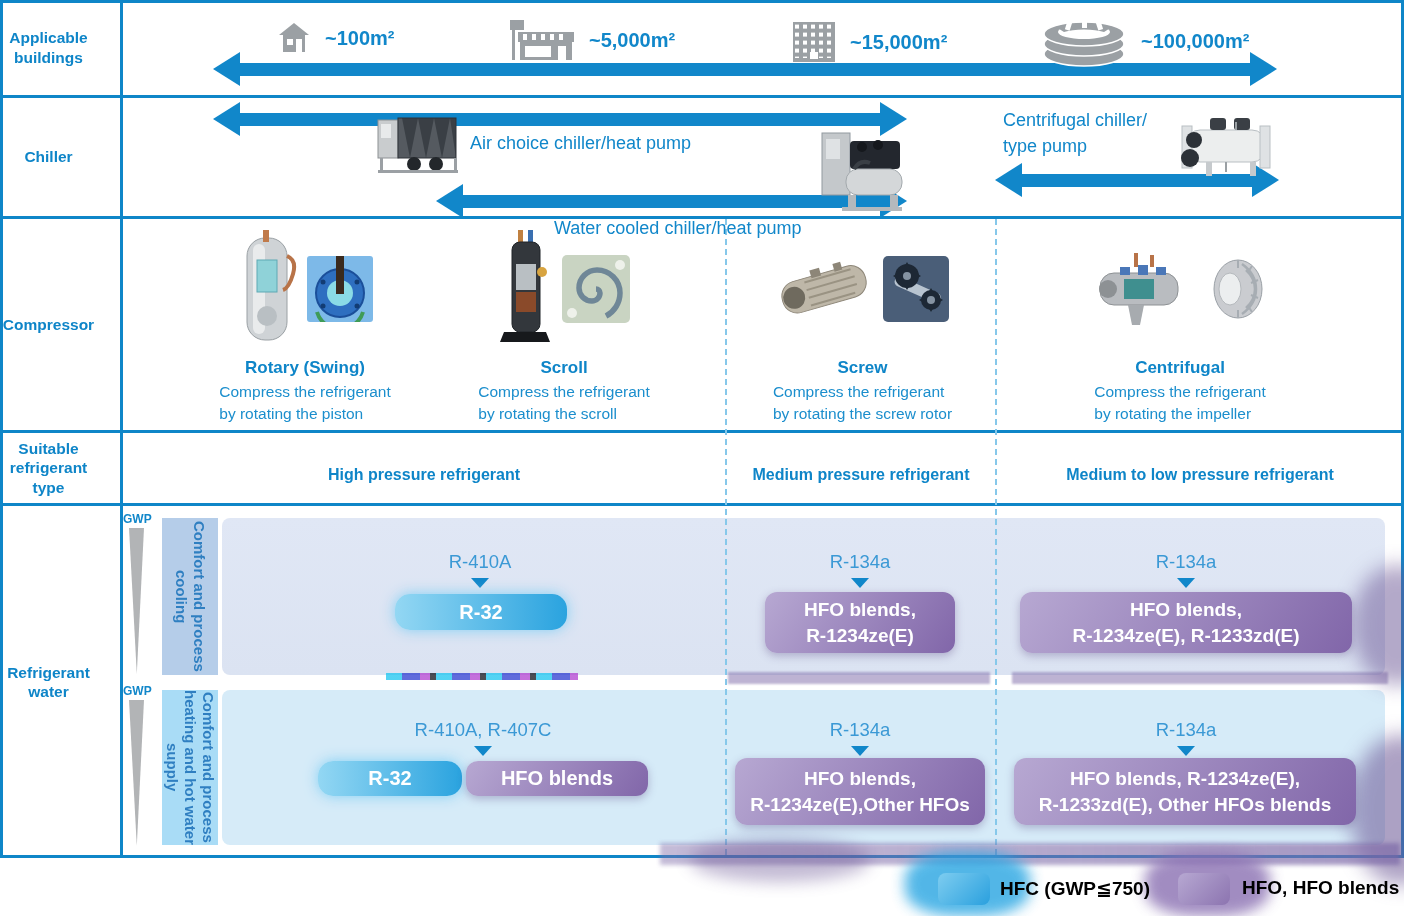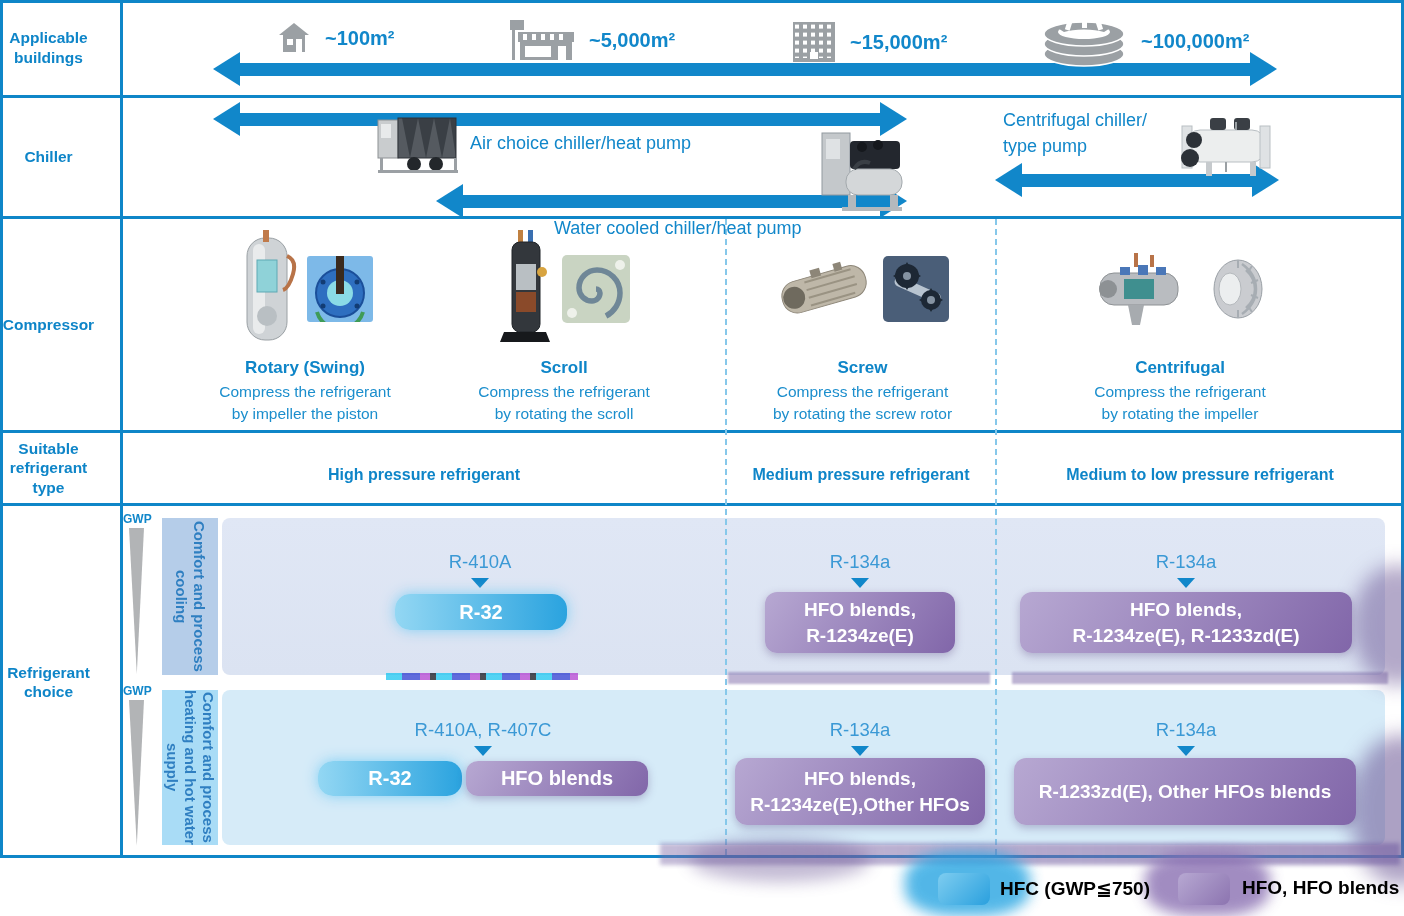--- a/index.html
+++ b/index.html
@@ -22,21 +22,21 @@
     border-top:17px solid transparent;border-bottom:17px solid transparent;border-left:27px solid #1187ca;}
   
   .bld{position:absolute;display:flex;align-items:center;gap:15px;z-index:4;}
   .blabel{font-weight:bold;font-size:20px;color:#1187ca;white-space:nowrap;}
   
   .chlabel{position:absolute;font-size:18px;color:#1187ca;white-space:nowrap;z-index:4;}
   
   .comp{position:absolute;top:226px;display:flex;flex-direction:column;align-items:center;z-index:4;}
   .cimgs{height:126px;display:flex;align-items:center;gap:10px;}
   .cname{margin-top:6px;font-weight:bold;font-size:17px;color:#0e85c8;}
-  .cdesc{margin-top:3px;font-size:15.5px;line-height:1.4;color:#1b8ecd;text-align:center;}
+  .cdesc{margin-top:3px;font-size:15.5px;line-height:1.4;color:#1b8ecd;}
   .cdesc span{display:block;}
   
   .rtype{position:absolute;top:466px;text-align:center;font-weight:bold;font-size:16px;color:#0e85c8;z-index:4;}
   
   .gwp{position:absolute;font-weight:bold;font-size:12px;color:#1187ca;z-index:4;}
   .funnel{position:absolute;width:15px;background:#b2b4b6;clip-path:polygon(0 0,100% 0,52% 100%);z-index:4;}
   .catbox{position:absolute;left:162px;width:56px;display:flex;align-items:center;justify-content:center;z-index:4;}
   .vtext{writing-mode:vertical-rl;text-orientation:mixed;font-weight:bold;font-size:15px;line-height:1.2;
          color:#2f7fc1;text-align:center;max-height:100%;}
   .panel{position:absolute;left:222px;width:1163px;border-radius:8px;z-index:1;}
@@ -71,21 +71,21 @@
   <div class="hline" style="top:216px;"></div>
   <div class="hline" style="top:430px;"></div>
   <div class="hline" style="top:503px;"></div>
   <div class="dash" style="left:725px;"></div>
   <div class="dash" style="left:995px;"></div>
 
   <div class="hcell" style="top:0;height:95px;">Applicable buildings</div>
   <div class="hcell" style="top:219px;height:211px;">Compressor</div>
   <div class="hcell" style="top:98px;height:118px;">Chiller</div>
   <div class="hcell" style="top:433px;height:70px;">Suitable refrigerant type</div>
-  <div class="hcell" style="top:506px;height:352px;">Refrigerant choice</div>
+  <div class="hcell" style="top:506px;height:352px;">Refrigerant water</div>
 
   <div class="bld" style="left:278px;top:22px;">
     <svg width="32" height="32" viewBox="0 0 32 32">
       <polygon points="16,1 31,13 1,13" fill="#9ba0a4"></polygon>
       <rect x="5" y="13" width="22" height="17" fill="#9ba0a4"></rect>
       <rect x="9" y="17" width="6" height="6" fill="#fff"></rect>
       <rect x="18" y="17" width="6" height="13" fill="#fff"></rect>
     </svg>
     <span class="blabel">~100m²</span>
   </div>
@@ -198,21 +198,21 @@
         <circle cx="16" cy="26" r="2.5" fill="#123c73"></circle>
           <circle cx="50" cy="26" r="2.5" fill="#123c73"></circle>
         <circle cx="16" cy="50" r="2.5" fill="#123c73"></circle>
           <circle cx="50" cy="50" r="2.5" fill="#123c73"></circle>
         <path d="M10 56 a24 24 0 0 0 46 0" stroke="#3f9b57" stroke-width="4" fill="none"></path>
       </svg>
     </div>
     <div class="cname">Rotary (Swing)</div>
     <div class="cdesc">
       <span>Compress the refrigerant</span>
-        <span>by impeller the piston</span>
+        <span>by rotating the piston</span>
     </div>
   </div>
 
   <div class="comp" style="left:424px;width:280px;">
     <div class="cimgs">
       <svg width="54" height="118" viewBox="0 0 54 118">
         <rect x="20" y="0" width="5" height="16" fill="#c08040"></rect>
         <rect x="30" y="0" width="5" height="14" fill="#3a6fb0"></rect>
         <rect x="14" y="12" width="28" height="90" rx="8" fill="#33373c" stroke="#202428"></rect>
         <rect x="18" y="34" width="20" height="26" fill="#b9bfc3"></rect>
@@ -340,20 +340,21 @@
   <div class="fromlbl" style="left:760px;top:719px;width:200px;">R-134a</div>
   <div class="tri" style="left:851px;top:746px;"></div>
   <div class="badge hfo" style="left:735px;top:758px;width:250px;height:67px;">
     <span>HFO blends,</span>
     <span>R-1234ze(E),Other HFOs</span>
   </div>
 
   <div class="fromlbl" style="left:1086px;top:719px;width:200px;">R-134a</div>
   <div class="tri" style="left:1177px;top:746px;"></div>
   <div class="badge hfo" style="left:1014px;top:758px;width:342px;height:67px;">
+    <span>HFO blends, R-1234ze(E),</span>
     <span>R-1233zd(E), Other HFOs blends</span>
   </div>
 
   <div class="art" style="left:386px;top:673px;width:192px;height:7px;opacity:.75;background:repeating-linear-gradient(90deg,#19c5f0 0 16px,#2b3bd0 16px 34px,#b13fd0 34px 44px,#10131a 44px 50px);"></div>
   <div class="art" style="left:728px;top:672px;width:262px;height:12px;background:#7d6aa8;opacity:.5;filter:blur(1px);"></div>
   <div class="art" style="left:1012px;top:672px;width:376px;height:12px;background:#7d6aa8;opacity:.5;filter:blur(1px);"></div>
   <div class="art" style="left:1352px;top:565px;width:90px;height:120px;background:#6a5594;opacity:.5;filter:blur(10px);border-radius:50%;"></div>
   <div class="art" style="left:1350px;top:735px;width:100px;height:150px;background:#6a5594;opacity:.55;filter:blur(10px);border-radius:50%;"></div>
   <div class="art" style="left:660px;top:843px;width:740px;height:22px;background:linear-gradient(90deg,rgba(125,106,168,.45),rgba(125,106,168,.7));filter:blur(2px);"></div>
   <div class="art" style="left:690px;top:838px;width:180px;height:44px;background:#6a5594;opacity:.4;filter:blur(8px);border-radius:50%;"></div>

